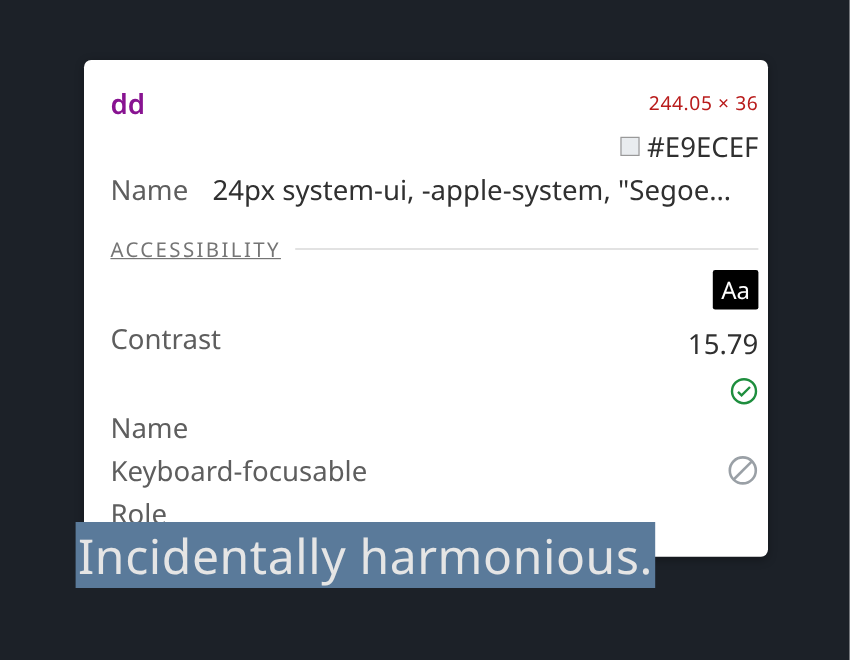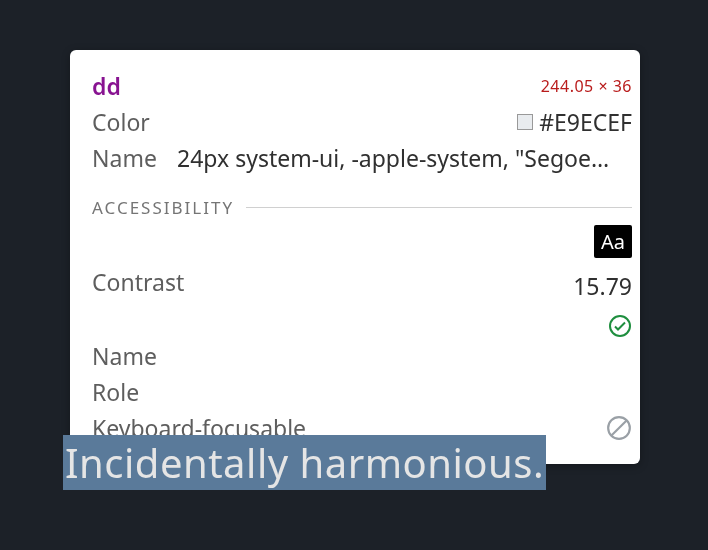--- a/index.html
+++ b/index.html
@@ -90,20 +90,21 @@
     align-items: center;
     margin-top: 20px;
     margin-bottom: 6px;
     gap: 12px;
   }
   .section-title {
     color: #757575;
     font-size: 17px;
     letter-spacing: 2px;
     text-transform: uppercase;
+    text-decoration: underline;
   }
   .section-line {
     flex: 1;
     height: 1px;
     background: #d0d0d0;
   }
   .contrast-value {
     display: flex;
     align-items: flex-end;
     gap: 12px;
@@ -166,21 +167,20 @@
 <div class="ghost-row"></div>
 
 <div class="tooltip">
 
   <div class="row">
     <span class="tag">dd</span>
     <span class="dims">244.05 × 36</span>
   </div>
 
   <div class="row">
-    <span class="label">Color</span>
     <span class="value">
       <span class="swatch"></span>
       <span>#E9ECEF</span>
     </span>
   </div>
 
   <div class="row">
     <span class="label">Name</span>
     <span class="font-value">24px system-ui, -apple-system, "Segoe…</span>
   </div>
@@ -202,30 +202,30 @@
         </svg>
       </span>
     </span>
   </div>
 
   <div class="row">
     <span class="label" style="width:auto">Name</span>
   </div>
 
   <div class="row">
-    <span class="label" style="width:auto">Role</span>
-  </div>
-
-  <div class="row">
     <span class="label" style="width:auto">Keyboard-focusable</span>
     <span class="prohibit-icon">
       <svg viewBox="0 0 24 24" width="26" height="26" fill="none" stroke="#9aa0a6" stroke-width="2">
         <circle cx="12" cy="12" r="10"></circle>
         <line x1="5" y1="19" x2="19" y2="5"></line>
       </svg>
     </span>
   </div>
 
+  <div class="row">
+    <span class="label" style="width:auto">Role</span>
+  </div>
+
 </div>
 
 <div class="highlighted-text">
   <span>Incidentally harmonious.</span>
 </div>
 
 </body></html>

